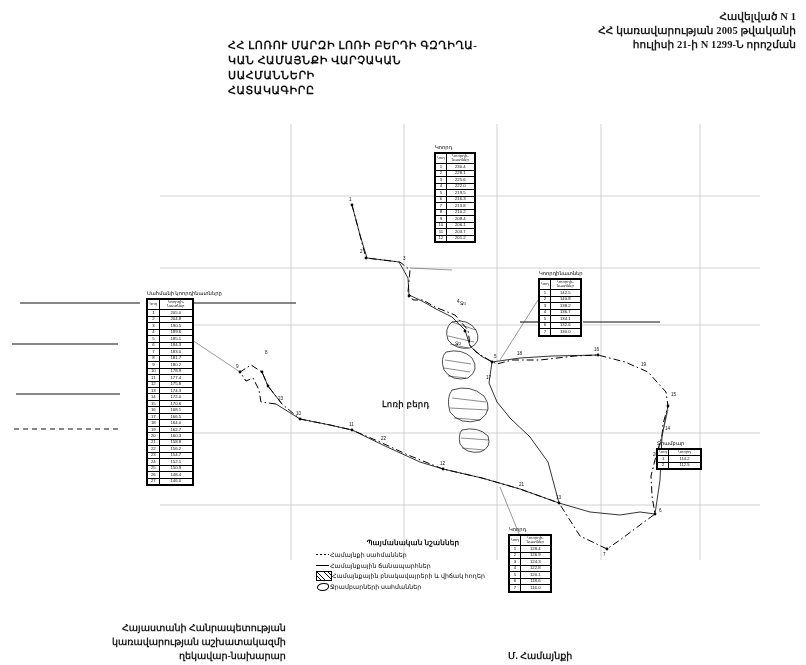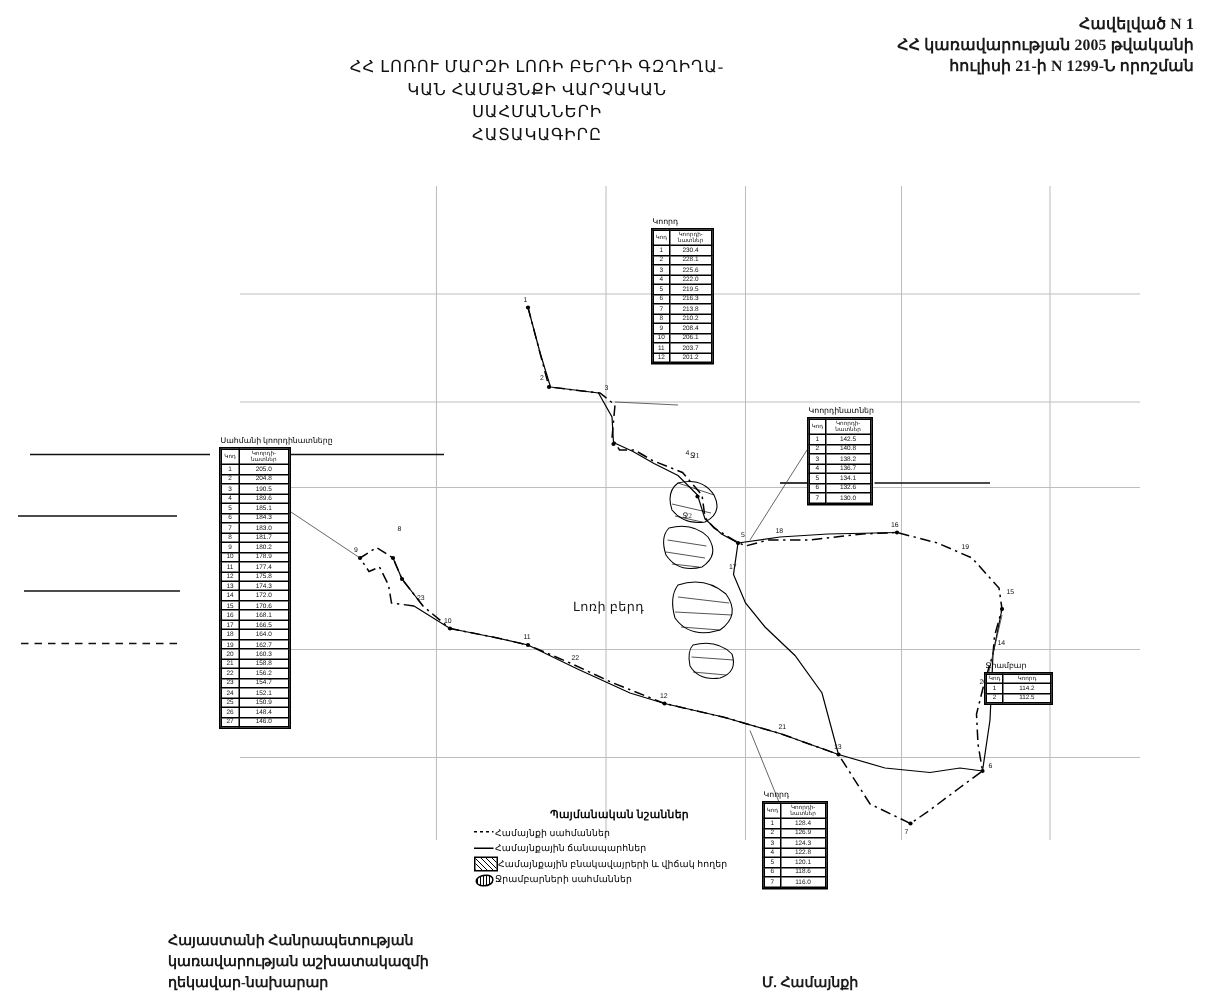--- a/index.html
+++ b/index.html
@@ -41,51 +41,50 @@
     top: 10px;
     text-align: right;
     font-size: 10.5px;
     font-weight: bold;
     letter-spacing: 0.1px;
   }
   #map-title {
     left: 228px;
     top: 38px;
     width: 260px;
-    text-align: center;
     font-size: 11px;
-    font-weight: normal;
+    font-weight: bold;
     letter-spacing: 0.6px;
     color: #111;
   }
   #signature-left {
     left: 112px;
     top: 622px;
     font-size: 9.5px;
     font-weight: bold;
     line-height: 1.45;
-    text-align: left;
+    text-align: right;
   }
   #signature-right {
     left: 508px;
     top: 650px;
     font-size: 9.5px;
     font-weight: bold;
   }
   #legend-note {
     left: 620px;
     top: 559px;
     font-size: 8.2px;
     font-weight: bold;
   }
   #lake-label {
     left: 382px;
     top: 399px;
     font-size: 8.5px;
-    font-weight: normal;
+    font-weight: bold;
     letter-spacing: 0.3px;
   }
   
   #legend {
     position: absolute;
     left: 316px;
     top: 538px;
     width: 180px;
     font-size: 6.2px;
   }

